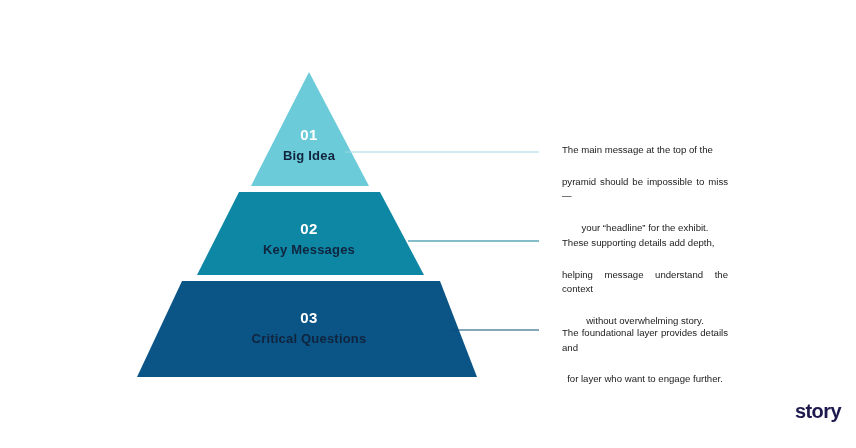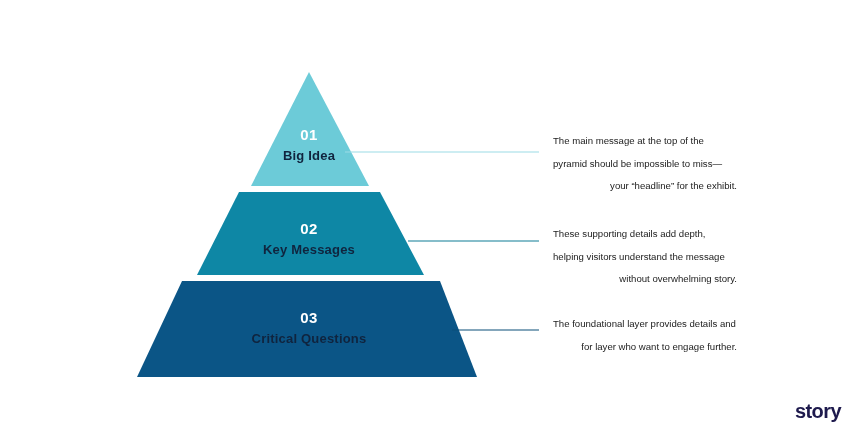--- a/index.html
+++ b/index.html
@@ -65,22 +65,22 @@
     left: 533px;
     width: 200px;
     font-size: 9.6px;
     line-height: 1.52;
     color: #1B1B1B;
     text-align: justify;
   }
   #desc-1 { top: 126px; }
   #desc-2 { top: 219px; }
   #desc-3 { top: 309px; }
-  .desc p { margin: 8px; }
-  .desc .last { text-align: right; }
+  .desc p { margin: 17px; }
+  .desc .last { text-align: center; }
 
   
   #logo {
     position: absolute;
     left: 783px;
     top: 401px;
     font-size: 20px;
     font-weight: bold;
     color: #1E1A4D;
     letter-spacing: -0.6px;
@@ -121,21 +121,21 @@
   </div>
 
   <div class="desc" id="desc-1">
     <p>The main message at the top of the</p>
     <p>pyramid should be impossible to miss—</p>
     <p class="last">your “headline” for the exhibit.</p>
   </div>
 
   <div class="desc" id="desc-2">
     <p>These supporting details add depth,</p>
-    <p>helping visitors understand the message</p>
+    <p>helping message understand the context</p>
     <p class="last">without overwhelming story.</p>
   </div>
 
   <div class="desc" id="desc-3">
     <p>The foundational layer provides details and</p>
     <p class="last">for layer who want to engage further.</p>
   </div>
 
   <div id="logo">
     <span>story</span>

